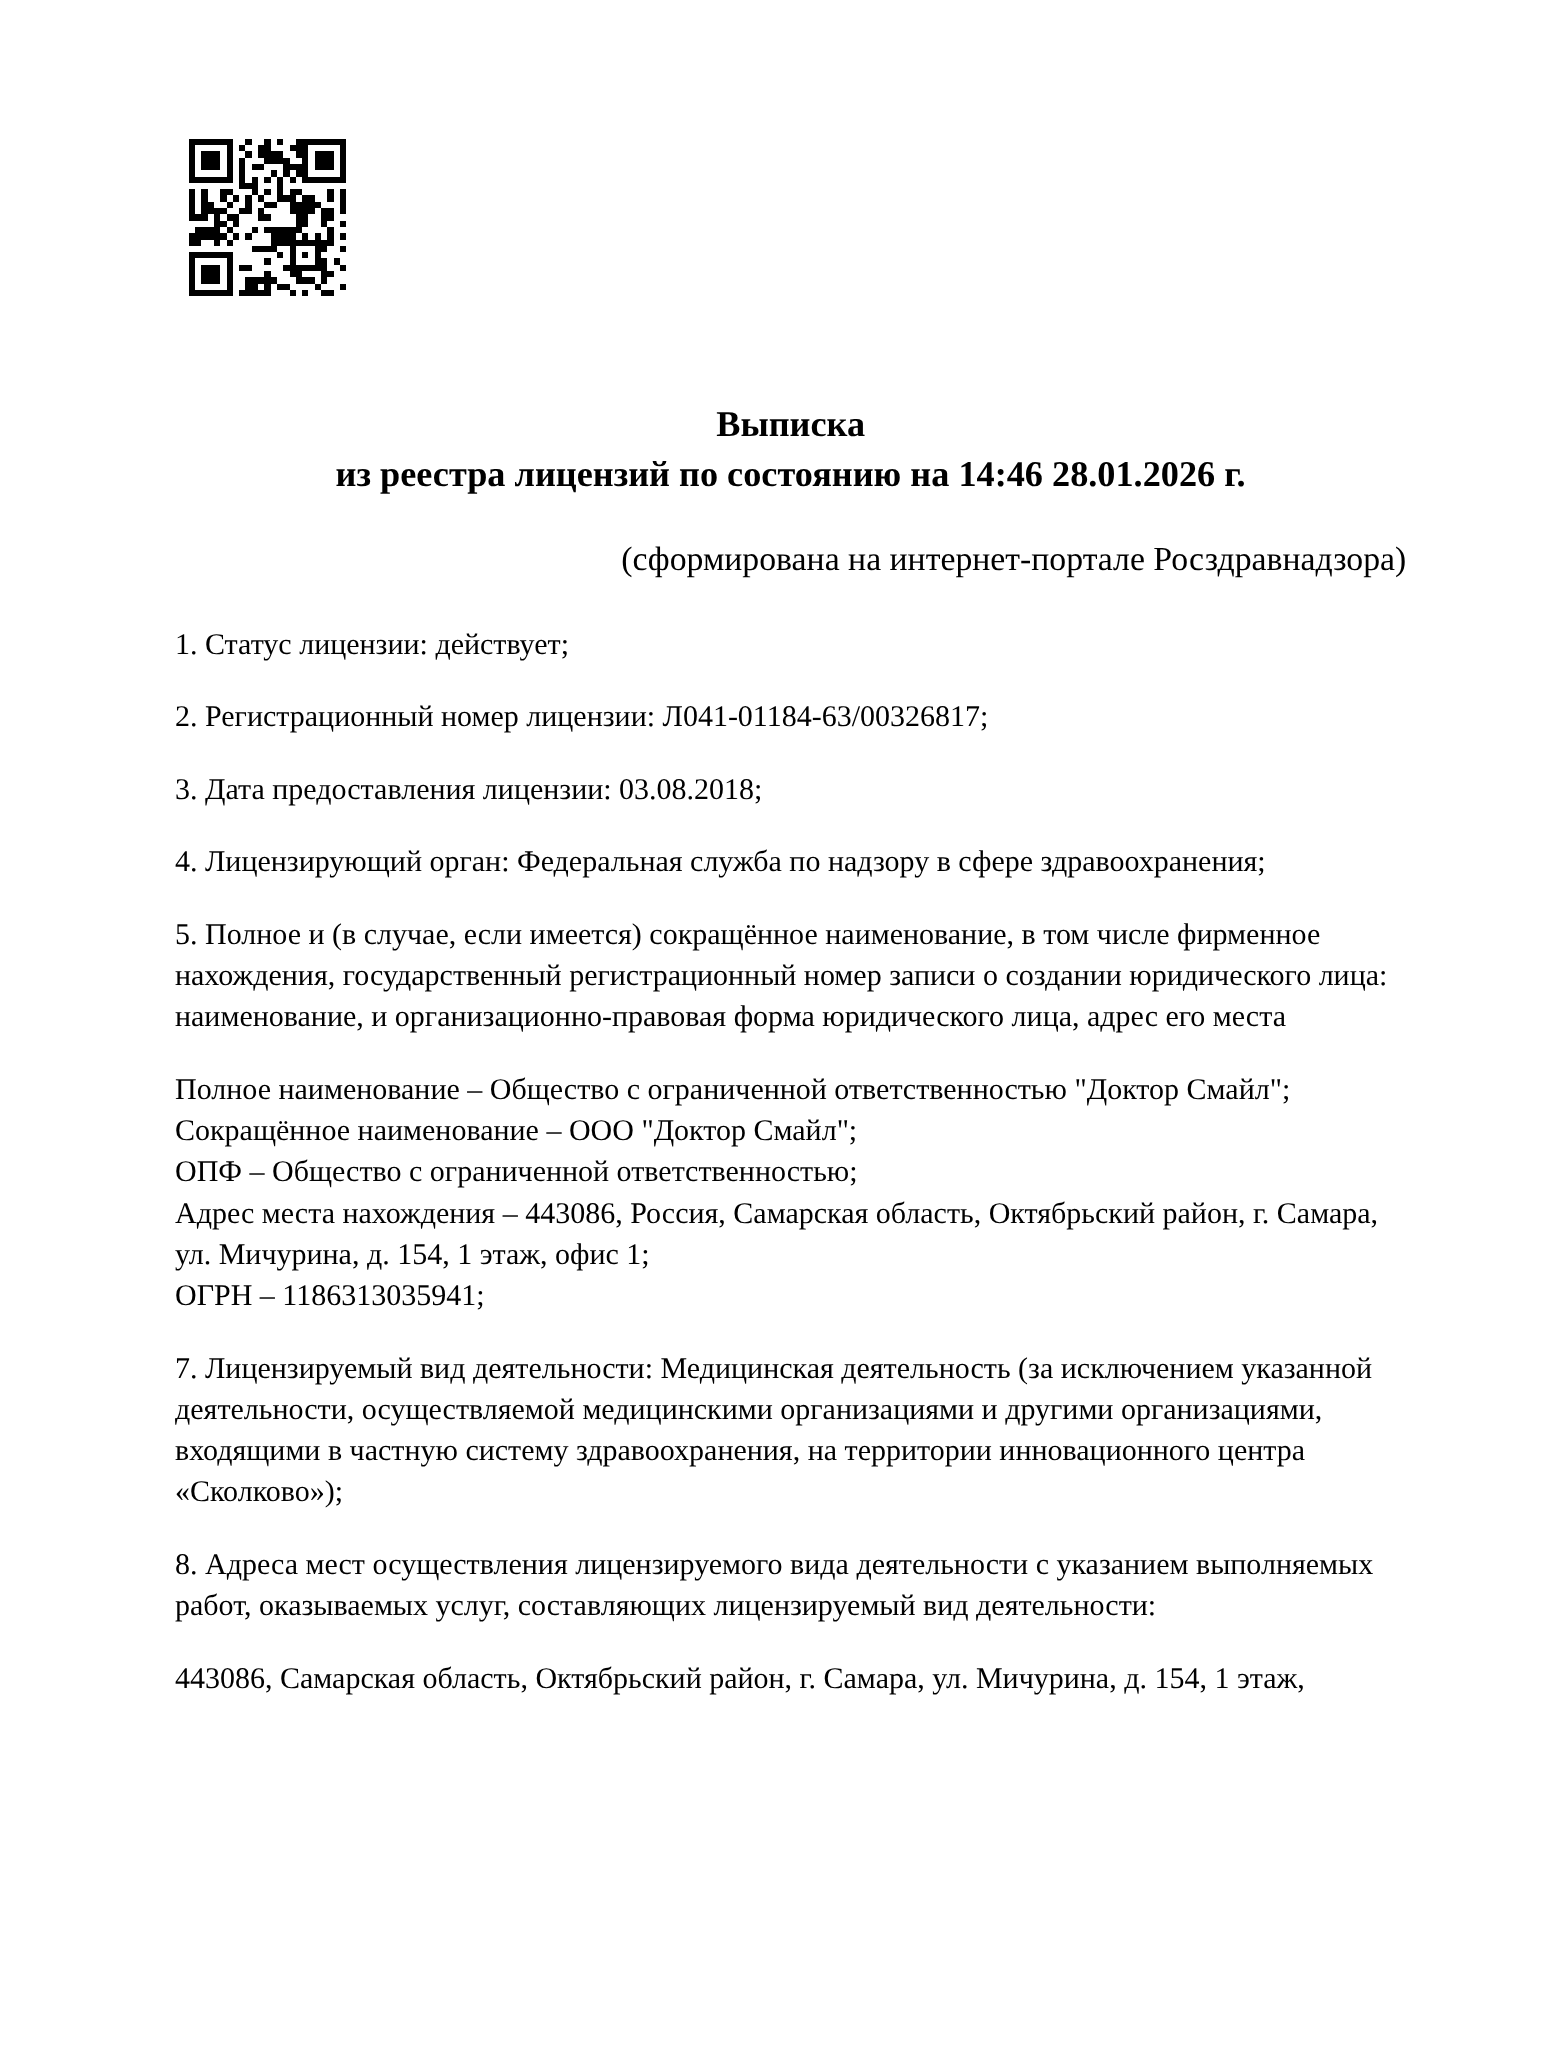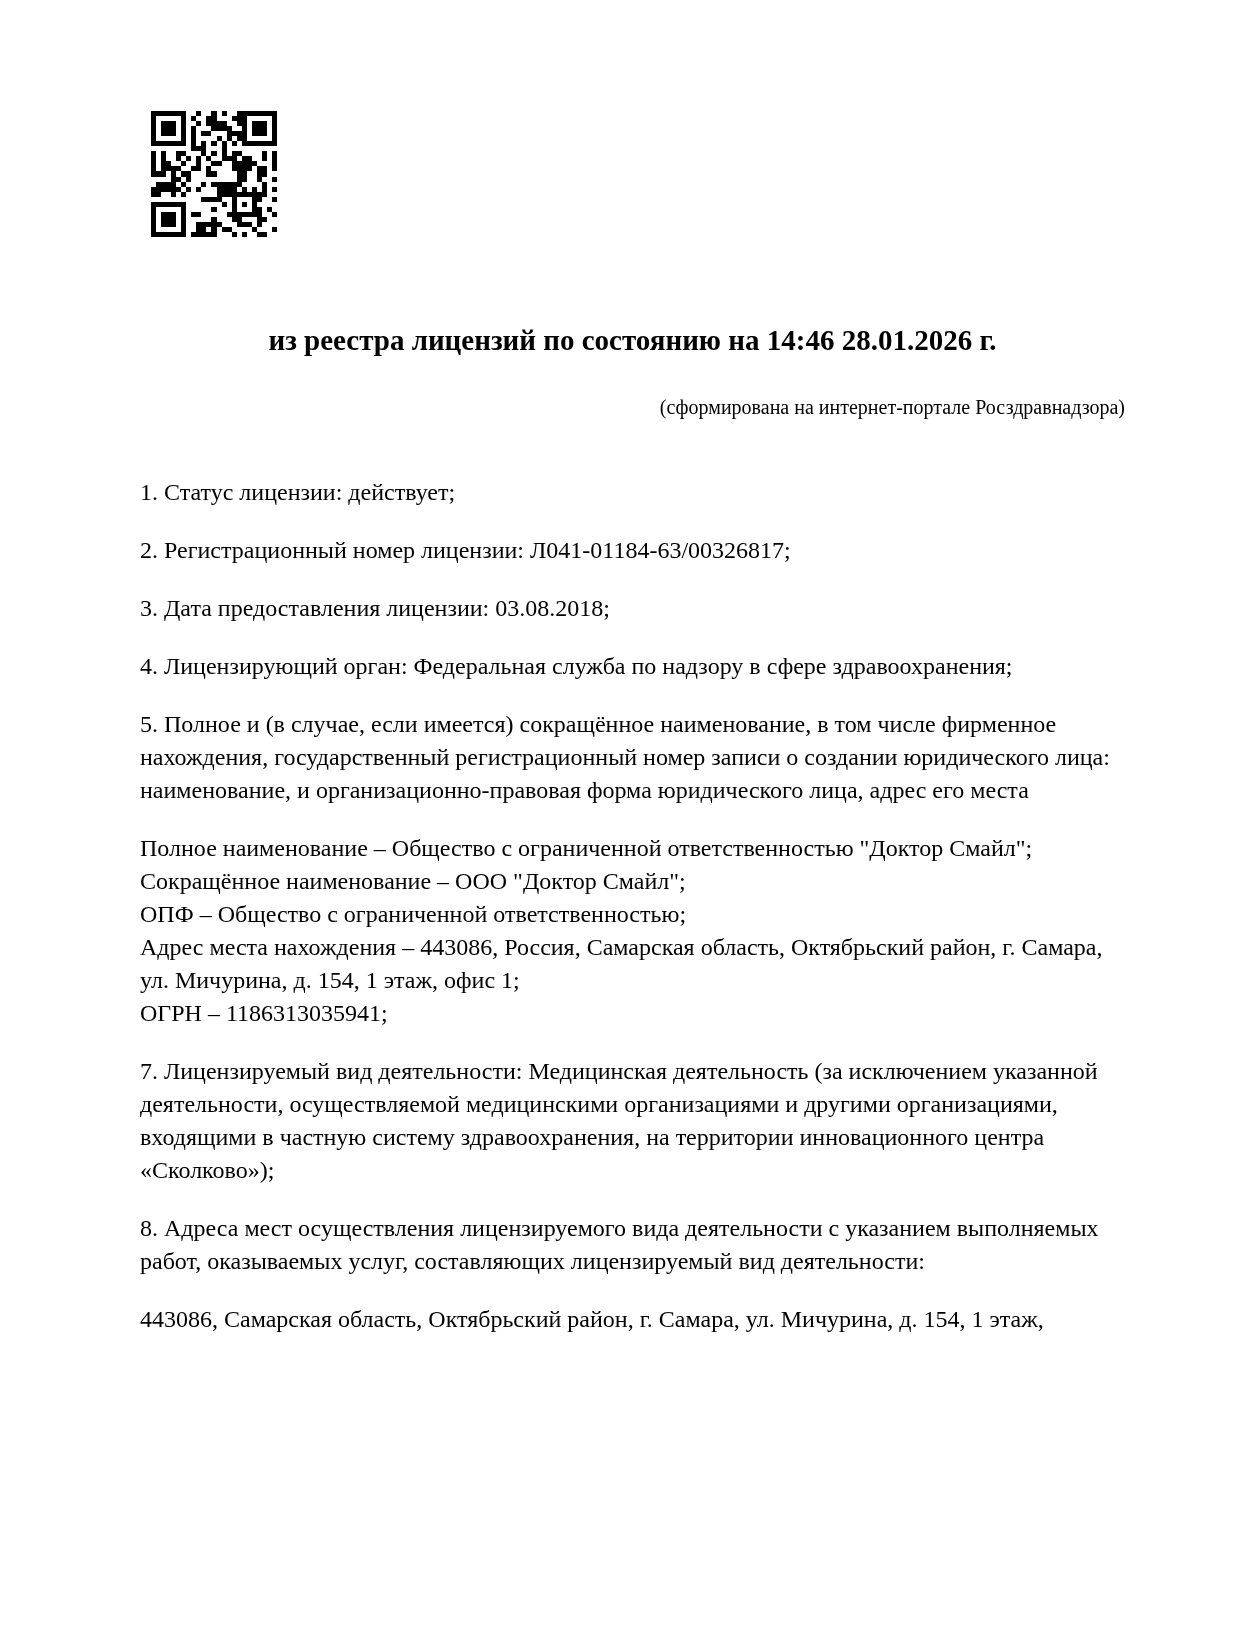--- a/index.html
+++ b/index.html
@@ -32,25 +32,25 @@
   .title-block {
     margin-top: 320px;
     text-align: center;
     font-weight: bold;
     font-size: 29px;
     line-height: 40px;
   }
   .note {
     margin-top: 34px;
     text-align: right;
-    font-size: 20px;
+    font-size: 27px;
     line-height: 26px;
   }
   .doc-body {
-    margin-top: 56px;
+    margin-top: 40px;
   }
   .paragraph { margin-top: 25px; }
   .paragraph:first-child { margin-top: 0; }
   .line {
     font-size: 24px;
     line-height: 33px;
     white-space: nowrap;
   }
 </style>
 </head>
@@ -365,20 +365,21 @@
       <rect x="12" y="24" width="1" height="1" fill="#000"></rect>
       <rect x="16" y="24" width="1" height="1" fill="#000"></rect>
       <rect x="18" y="24" width="1" height="1" fill="#000"></rect>
       <rect x="21" y="24" width="1" height="1" fill="#000"></rect>
       <rect x="22" y="24" width="1" height="1" fill="#000"></rect>
     </svg>
 </div>
 
 <div class="content">
   <div class="title-block">
+    <div>Выписка</div>
     <div>из реестра лицензий по состоянию на 14:46 28.01.2026 г.</div>
   </div>
 
   <div class="note">(сформирована на интернет-портале Росздравнадзора)</div>
 
   <div class="doc-body">
       <div class="paragraph">
         <div class="line">1. Статус лицензии: действует;</div>
       </div>
       <div class="paragraph">

